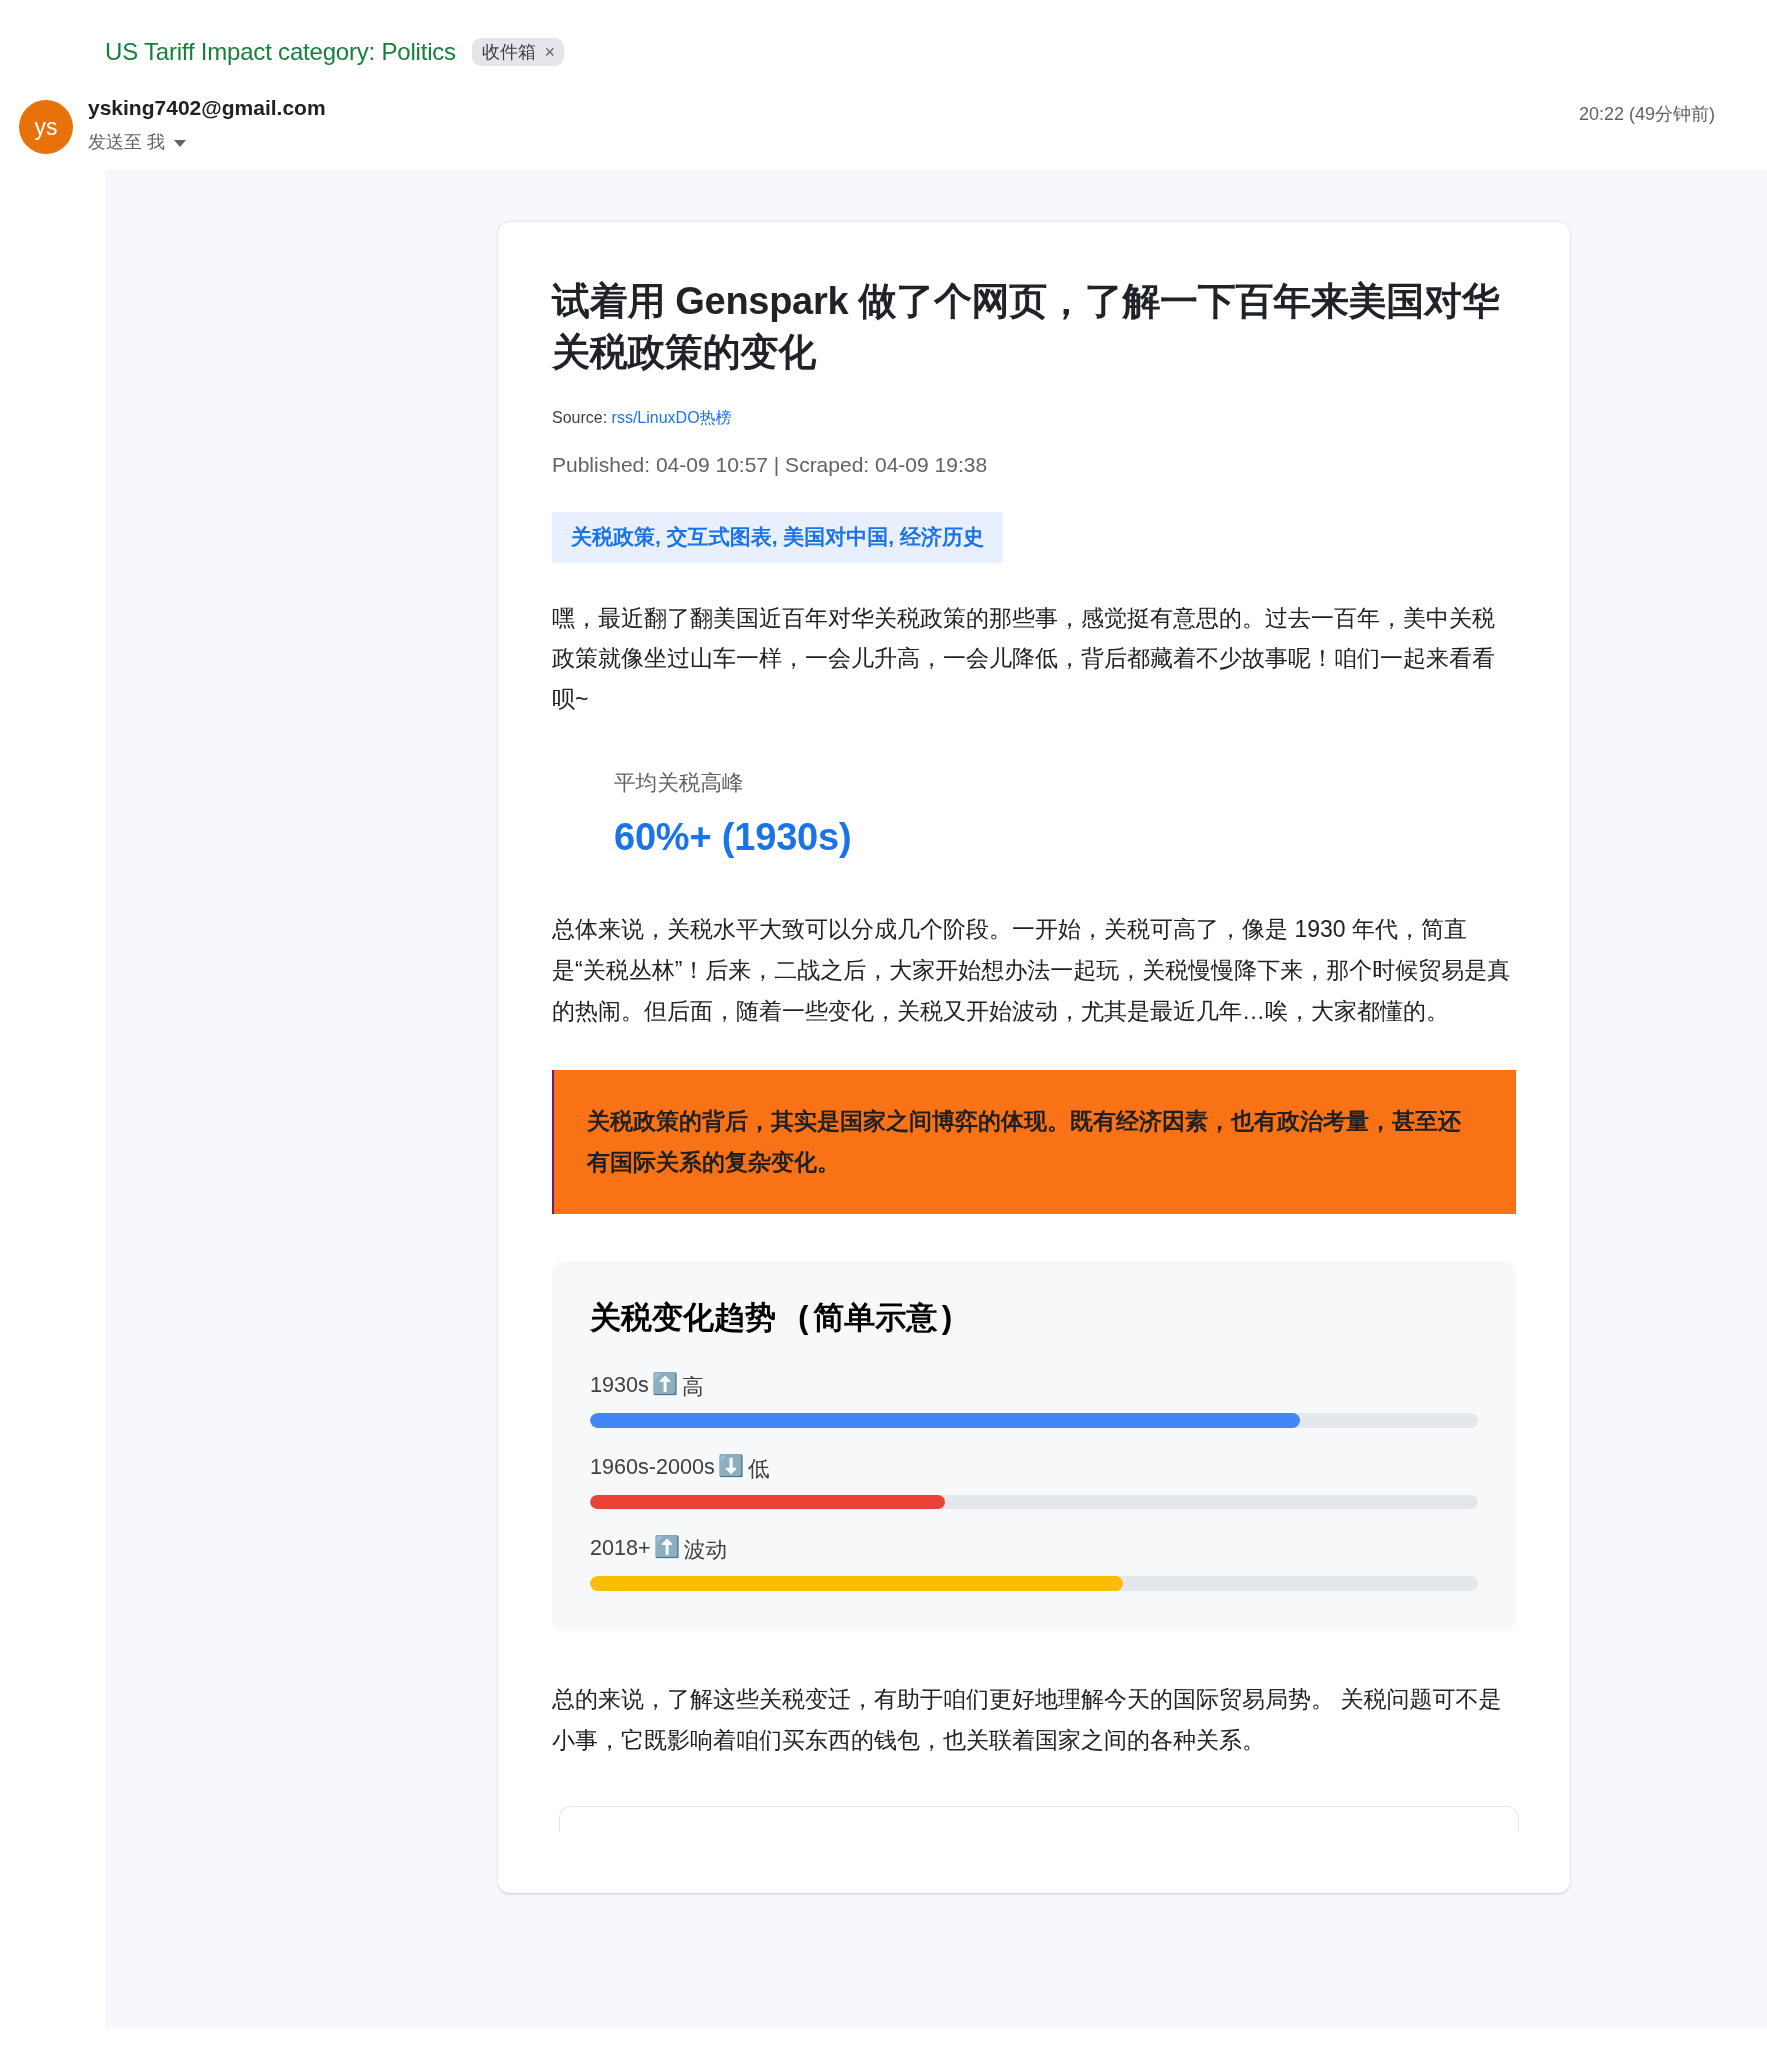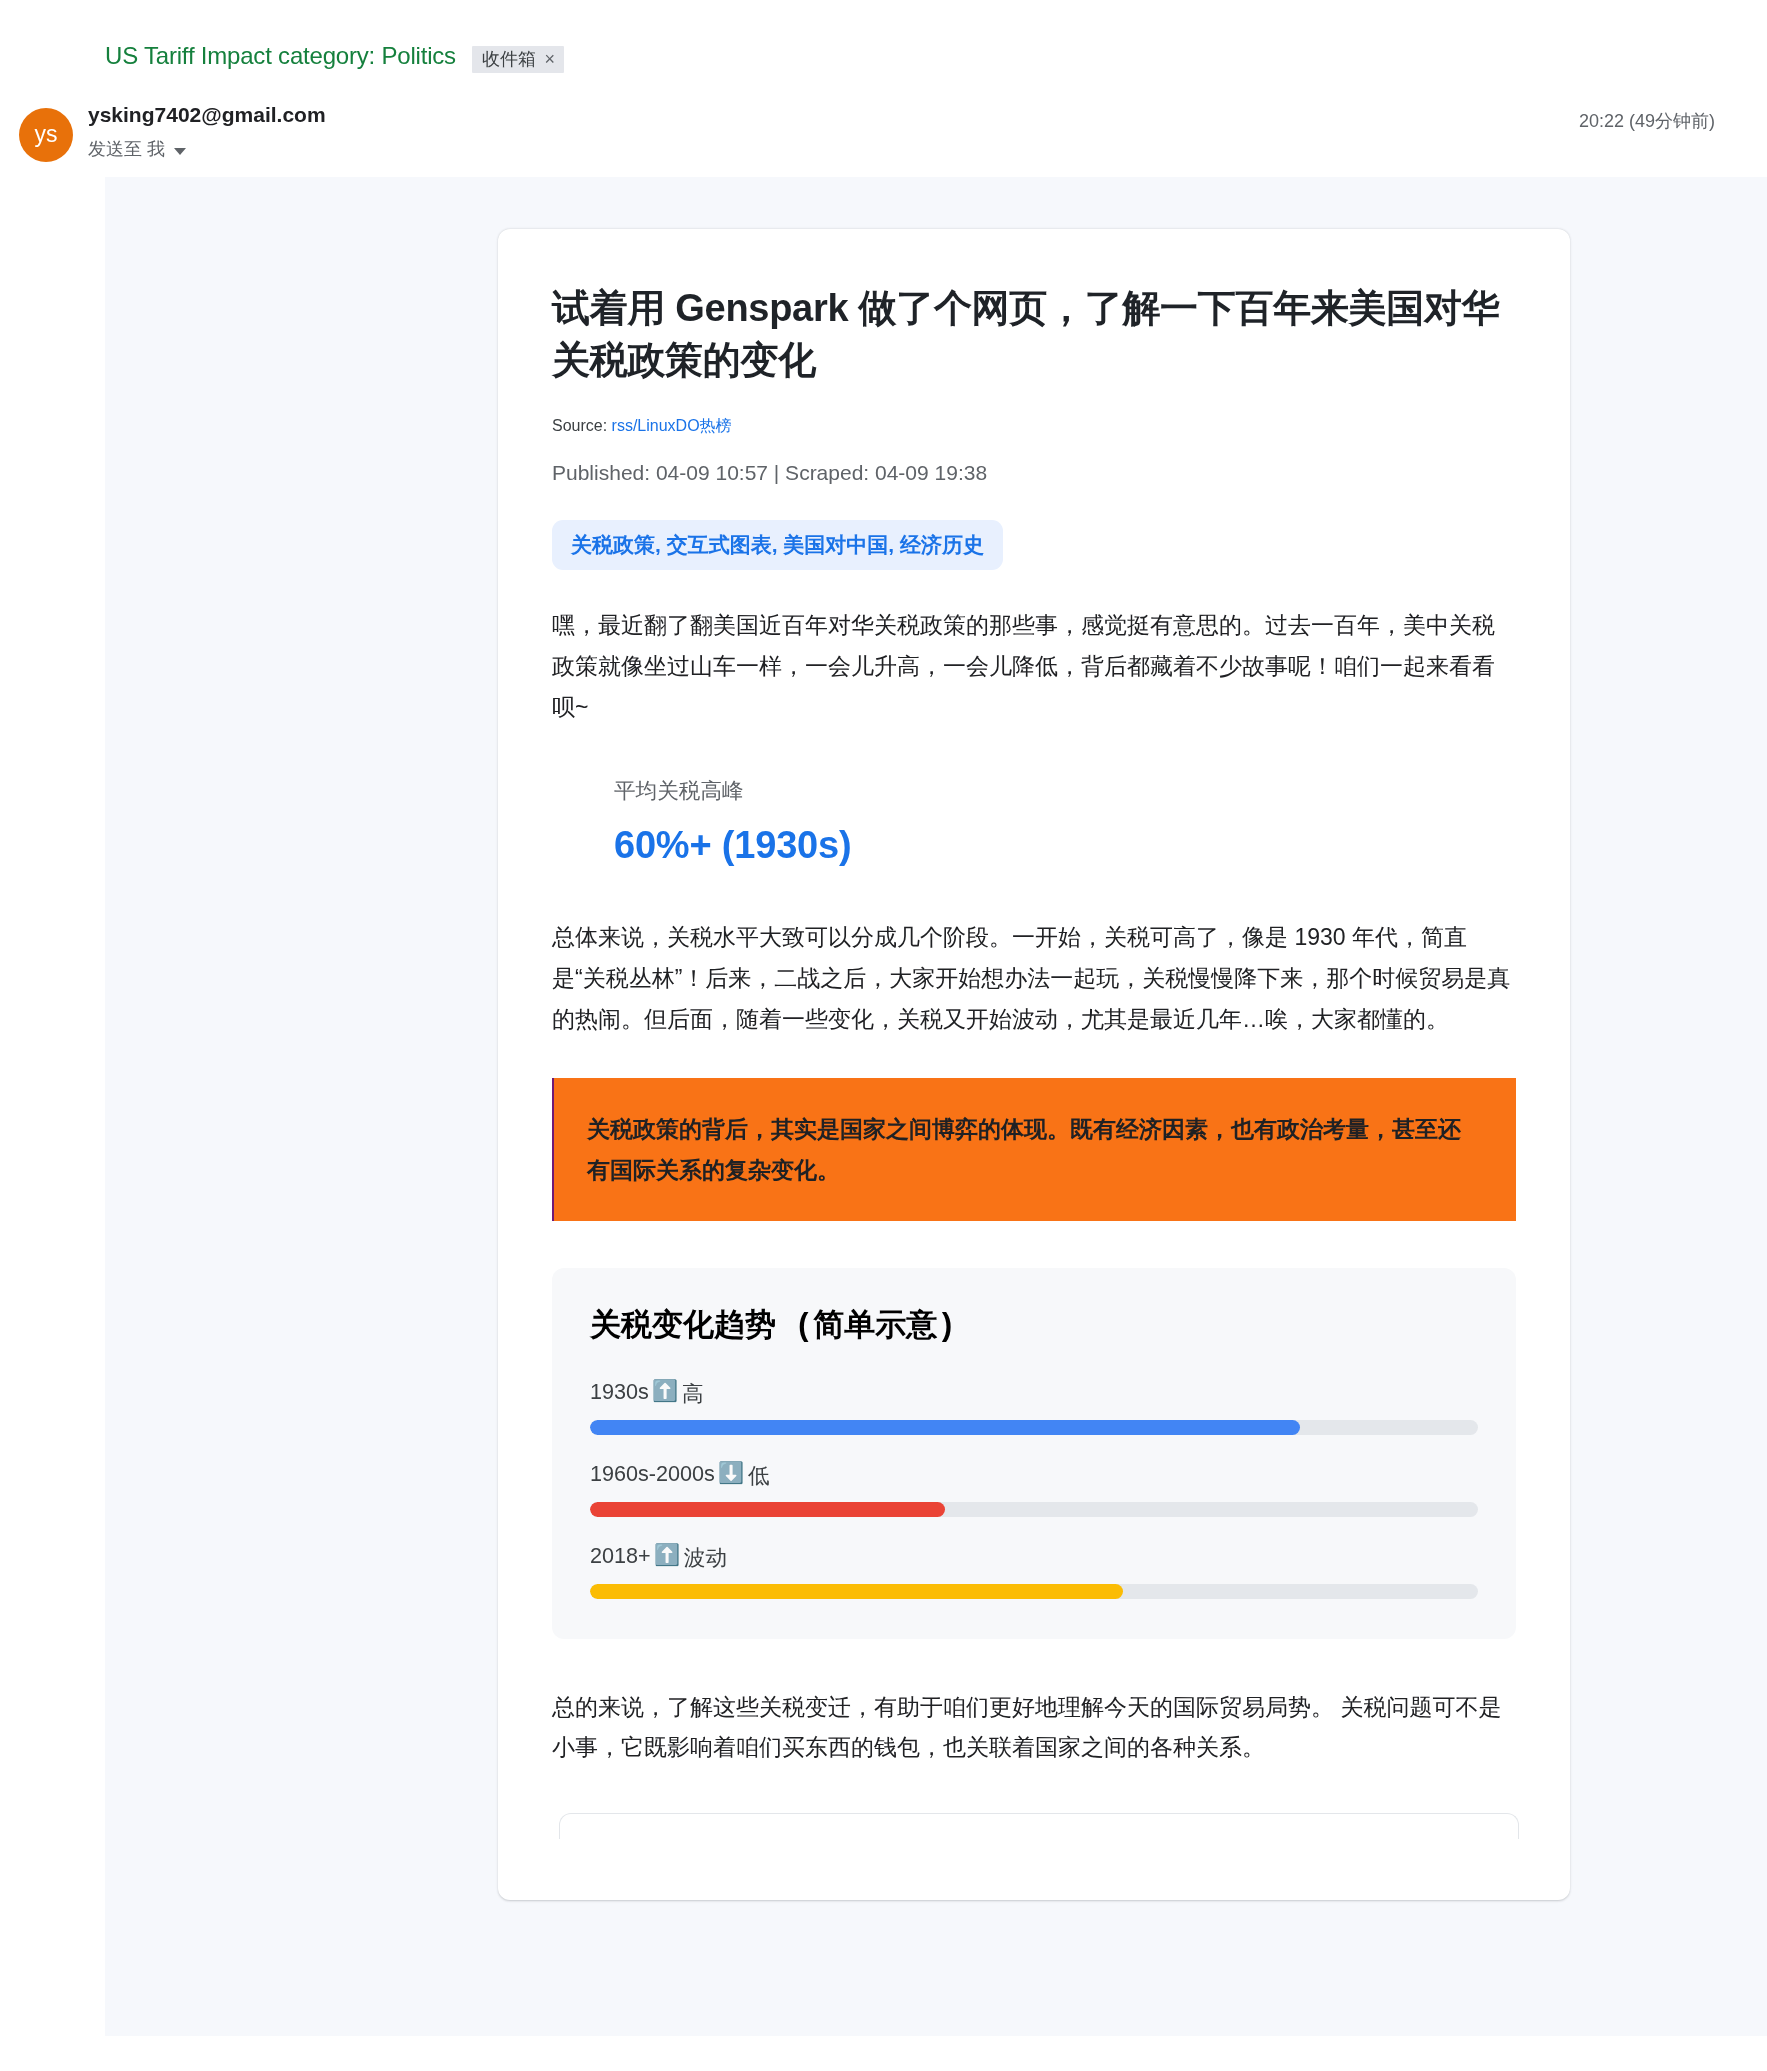--- a/index.html
+++ b/index.html
@@ -27,26 +27,25 @@
     font-size: 24px;
     font-weight: 400;
     color: #15803d;
     letter-spacing: -0.2px;
   }
   .label-chip {
     display: inline-flex;
     align-items: center;
     gap: 8.6px;
     background: #e4e6eb;
-    border-radius: 1px;
+    border-radius: 9px;
     padding: 4.3px 8.6px 5.2px 10.4px;
     font-size: 18px;
     color: #3c4043;
     line-height: 1;
-    margin-top: 8px;
   }
   .label-chip .x {
     font-size: 18px;
     color: #5f6368;
     cursor: pointer;
   }
 
   .sender-row {
     display: flex;
     align-items: flex-start;
@@ -133,21 +132,21 @@
   }
   .art-dates {
     font-size: 21px;
     color: #5f6368;
     margin-bottom: 35px;
   }
   .tag-chip {
     display: inline-block;
     background: #e8f0fe;
     color: #1a73e8;
-    border-radius: 11px;
+    border-radius: 2px;
     padding: 11.2px 19px;
     font-size: 21px;
     font-weight: 700;
     margin-bottom: 35px;
   }
   .para {
     font-size: 23px;
     line-height: 1.78;
     color: #202124;
     margin: 0 0 29px 0;

